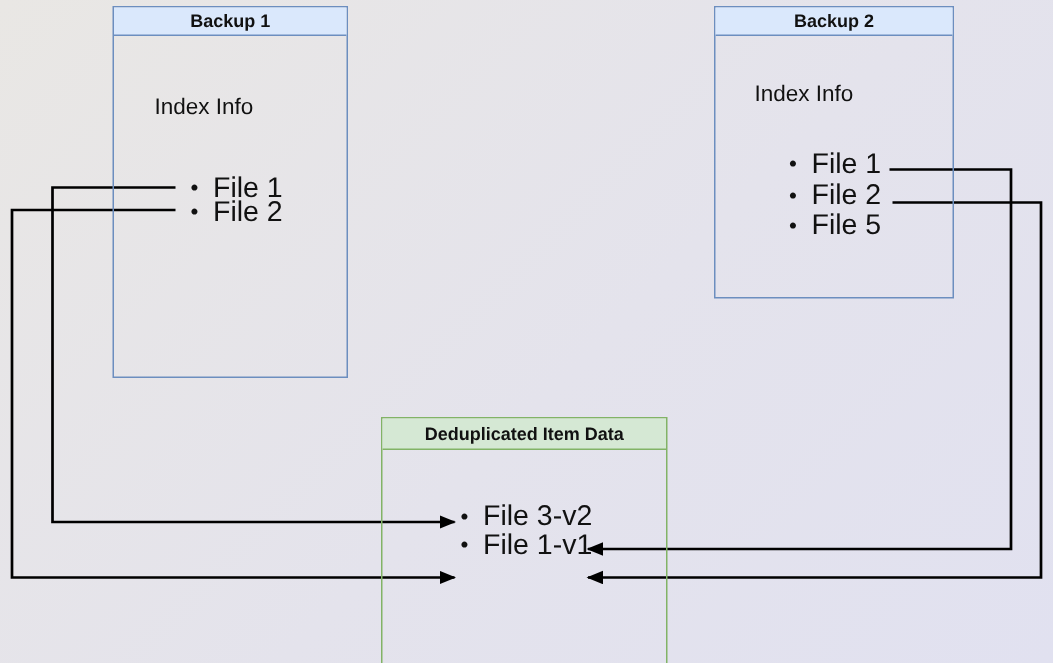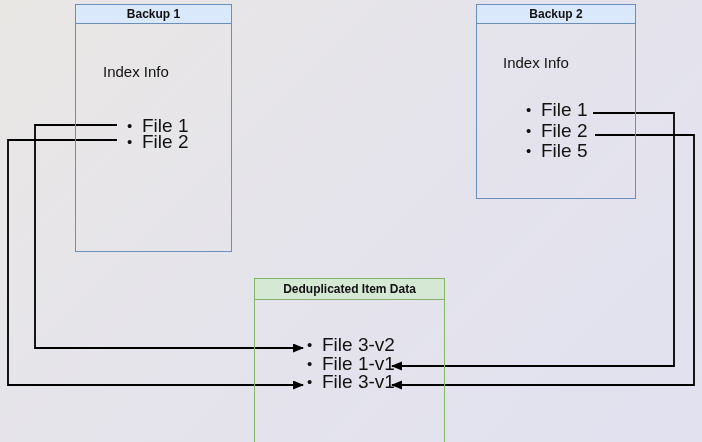--- a/index.html
+++ b/index.html
@@ -108,17 +108,16 @@
       <li>File 2</li>
       <li>File 5</li>
     </ul>
   </div>
 
   <div class="box green" id="dedup" style="left:254px; top:278px; width:191px; height:192px;">
     <div class="box-header">Deduplicated Item Data</div>
     <ul class="files">
       <li>File 3-v2</li>
       <li>File 1-v1</li>
-      <li>File 3-v1</li>
     </ul>
   </div>
 
 </div>
 
 </body></html>

